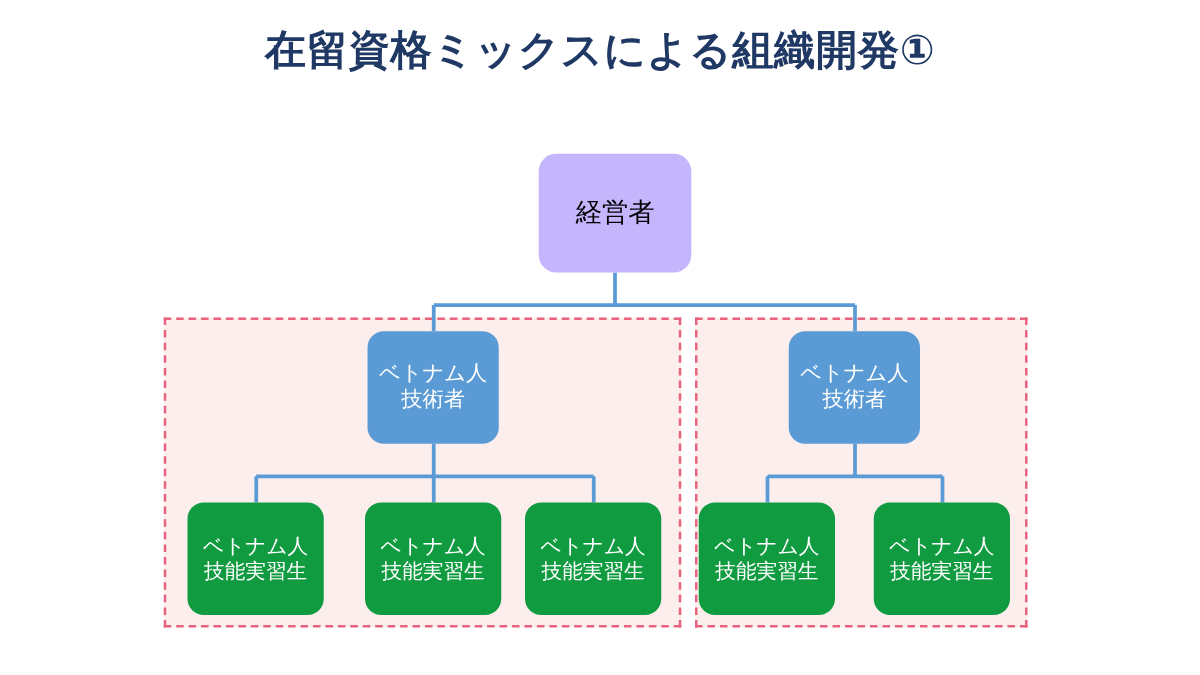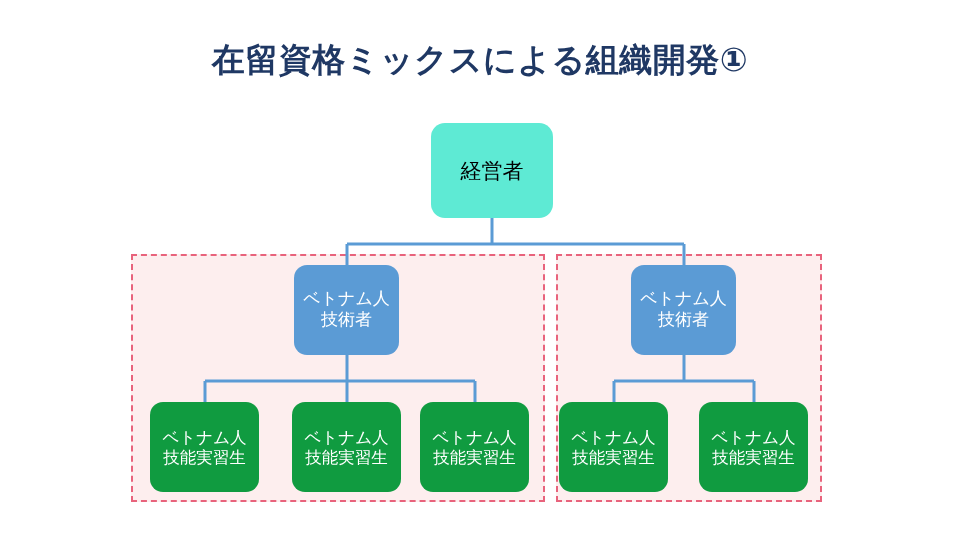--- a/index.html
+++ b/index.html
@@ -28,21 +28,20 @@
     position: absolute;
     left: 0;
     top: 18px;
     width: 960px;
     text-align: center;
     font-size: 33px;
     font-weight: bold;
     color: #1F3864;
     letter-spacing: 0.5px;
     white-space: nowrap;
-    margin-top: 20px;
   }
 
   
   .group-frame {
     position: absolute;
     background: #FDEEEE;
     border: 2.5px dashed #E8637C;
     box-sizing: border-box;
   }
   #group-left  { left: 131px; top: 254px; width: 414px; height: 248px; }
@@ -64,21 +63,21 @@
     display: flex;
     flex-direction: column;
     align-items: center;
     justify-content: center;
     text-align: center;
     line-height: 1.22;
   }
   .node .line { display: block; white-space: nowrap; }
 
   .node-exec {
-    background: #5eead4;
+    background: #c4b5fd;
     border-radius: 14px;
     color: #000000;
     font-size: 21px;
   }
   .node-eng {
     background: #5B9BD5;
     border-radius: 13px;
     color: #ffffff;
     font-size: 17px;
   }

